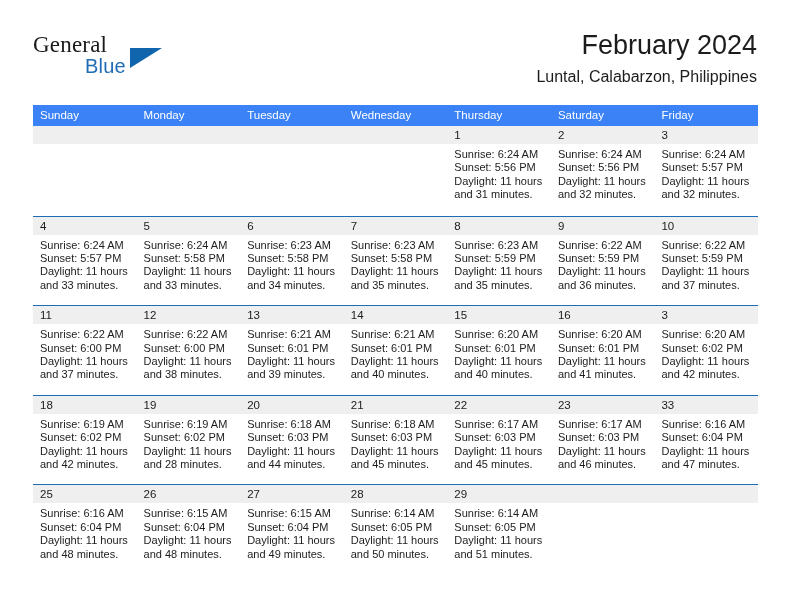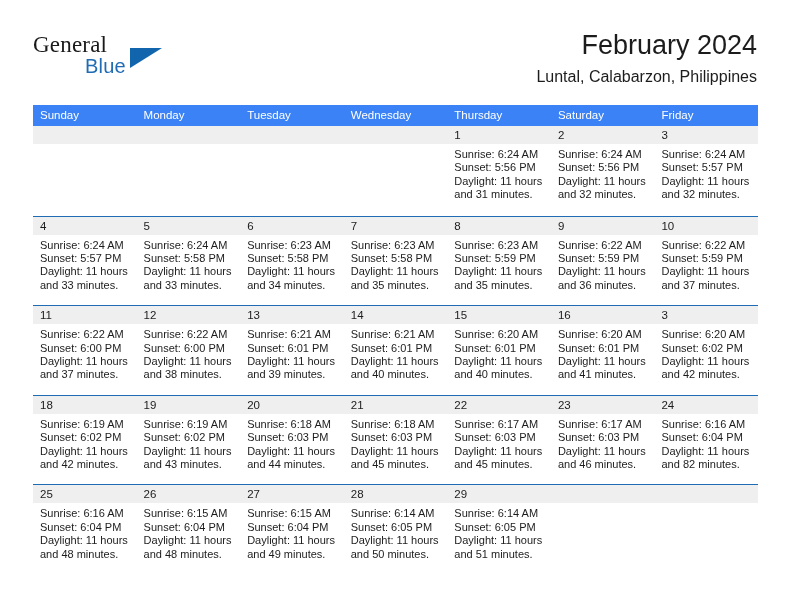--- a/index.html
+++ b/index.html
@@ -407,21 +407,21 @@
             </div>
           </div>
           <div class="day-cell">
             <div class="day-number-band">
               <span class="day-number">19</span>
             </div>
             <div class="day-details">
               <div class="detail-line">Sunrise: 6:19 AM</div>
               <div class="detail-line">Sunset: 6:02 PM</div>
               <div class="detail-line">Daylight: 11 hours</div>
-              <div class="detail-line">and 43 minutes.</div>
+              <div class="detail-line">and 28 minutes.</div>
             </div>
           </div>
           <div class="day-cell">
             <div class="day-number-band">
               <span class="day-number">20</span>
             </div>
             <div class="day-details">
               <div class="detail-line">Sunrise: 6:18 AM</div>
               <div class="detail-line">Sunset: 6:03 PM</div>
               <div class="detail-line">Daylight: 11 hours</div>
@@ -456,27 +456,27 @@
             </div>
             <div class="day-details">
               <div class="detail-line">Sunrise: 6:17 AM</div>
               <div class="detail-line">Sunset: 6:03 PM</div>
               <div class="detail-line">Daylight: 11 hours</div>
               <div class="detail-line">and 46 minutes.</div>
             </div>
           </div>
           <div class="day-cell">
             <div class="day-number-band">
-              <span class="day-number">24</span>
+              <span class="day-number">33</span>
             </div>
             <div class="day-details">
               <div class="detail-line">Sunrise: 6:16 AM</div>
               <div class="detail-line">Sunset: 6:04 PM</div>
               <div class="detail-line">Daylight: 11 hours</div>
-              <div class="detail-line">and 82 minutes.</div>
+              <div class="detail-line">and 47 minutes.</div>
             </div>
           </div>
         </div>
         <div class="week-row">
           <div class="day-cell">
             <div class="day-number-band">
               <span class="day-number">25</span>
             </div>
             <div class="day-details">
               <div class="detail-line">Sunrise: 6:16 AM</div>

